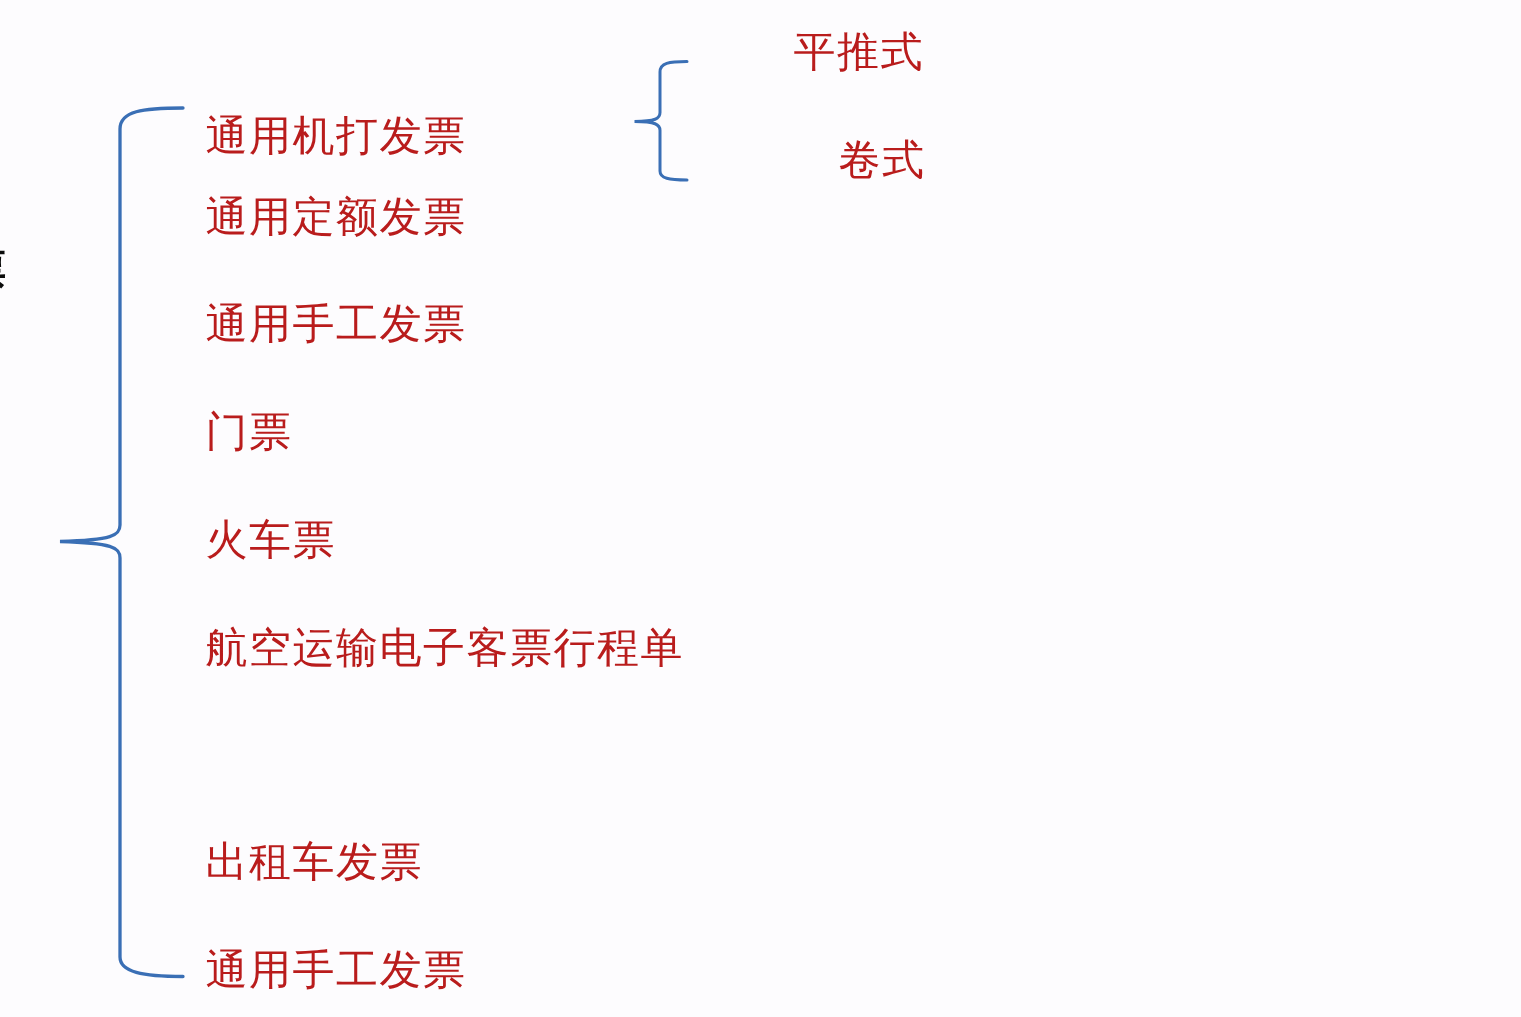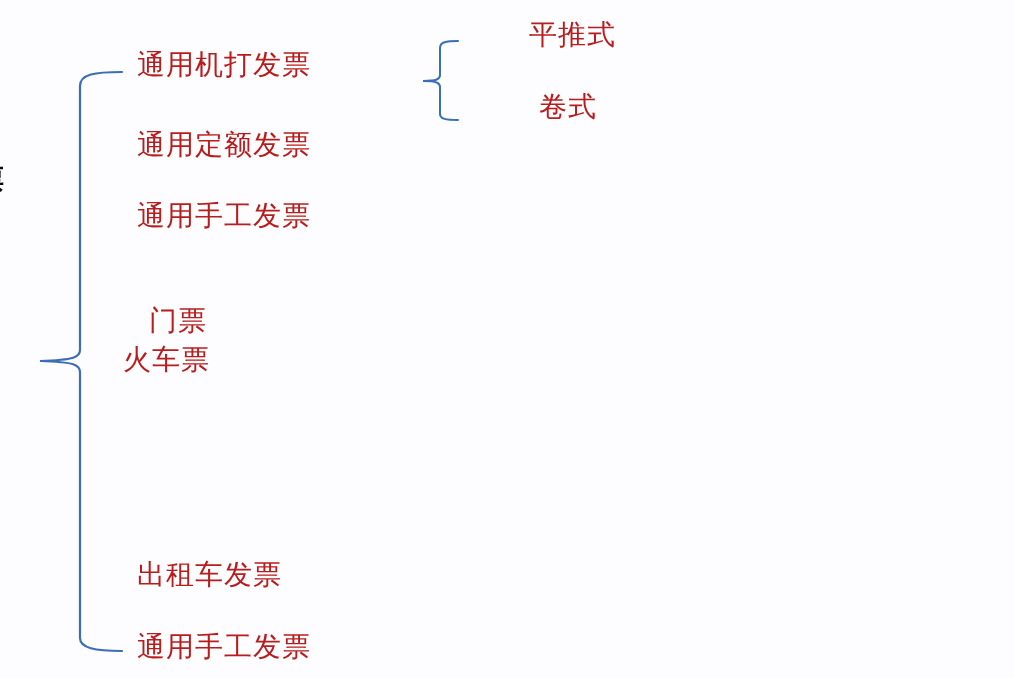--- a/index.html
+++ b/index.html
@@ -63,24 +63,25 @@
     <path d="M458 41 C 446 41, 440 42, 440 48
              L 440 75
              C 440 79, 437 81, 423 81
              C 437 81, 440 83, 440 87
              L 440 114
              C 440 119, 446 120, 458 120" fill="none" stroke="#3a6fb5" stroke-width="2" stroke-linecap="round"></path>
   </svg>
 
   <div class="clipped-root">票</div>
 
-  <div class="label" style="left:137px; top:51px;">通用机打发票</div>
+  <div class="label" style="left:137px; top:77px;">通用机打发票</div>
   <div class="label" style="left:137px; top:131px;">通用定额发票</div>
   <div class="label" style="left:137px; top:202px;">通用手工发票</div>
-  <div class="label" style="left:149px; top:274px;margin-top:33px;">门票</div>
-  <div class="label" style="left:123px; top:346px;">火车票</div>
+  <div class="label" style="left:137px; top:274px;">门票</div>
+  <div class="label" style="left:137px; top:346px;">火车票</div>
+  <div class="label" style="left:137px; top:418px;">航空运输电子客票行程单</div>
   <div class="label" style="left:137px; top:561px;">出租车发票</div>
   <div class="label" style="left:137px; top:633px;">通用手工发票</div>
 
   <div class="label" style="left:529px; top:21px;">平推式</div>
-  <div class="label" style="left:539px; top:93px;text-align:center;">卷式</div>
+  <div class="label" style="left:559px; top:93px;text-align:center;">卷式</div>
 
 </div>
 
 </body></html>

